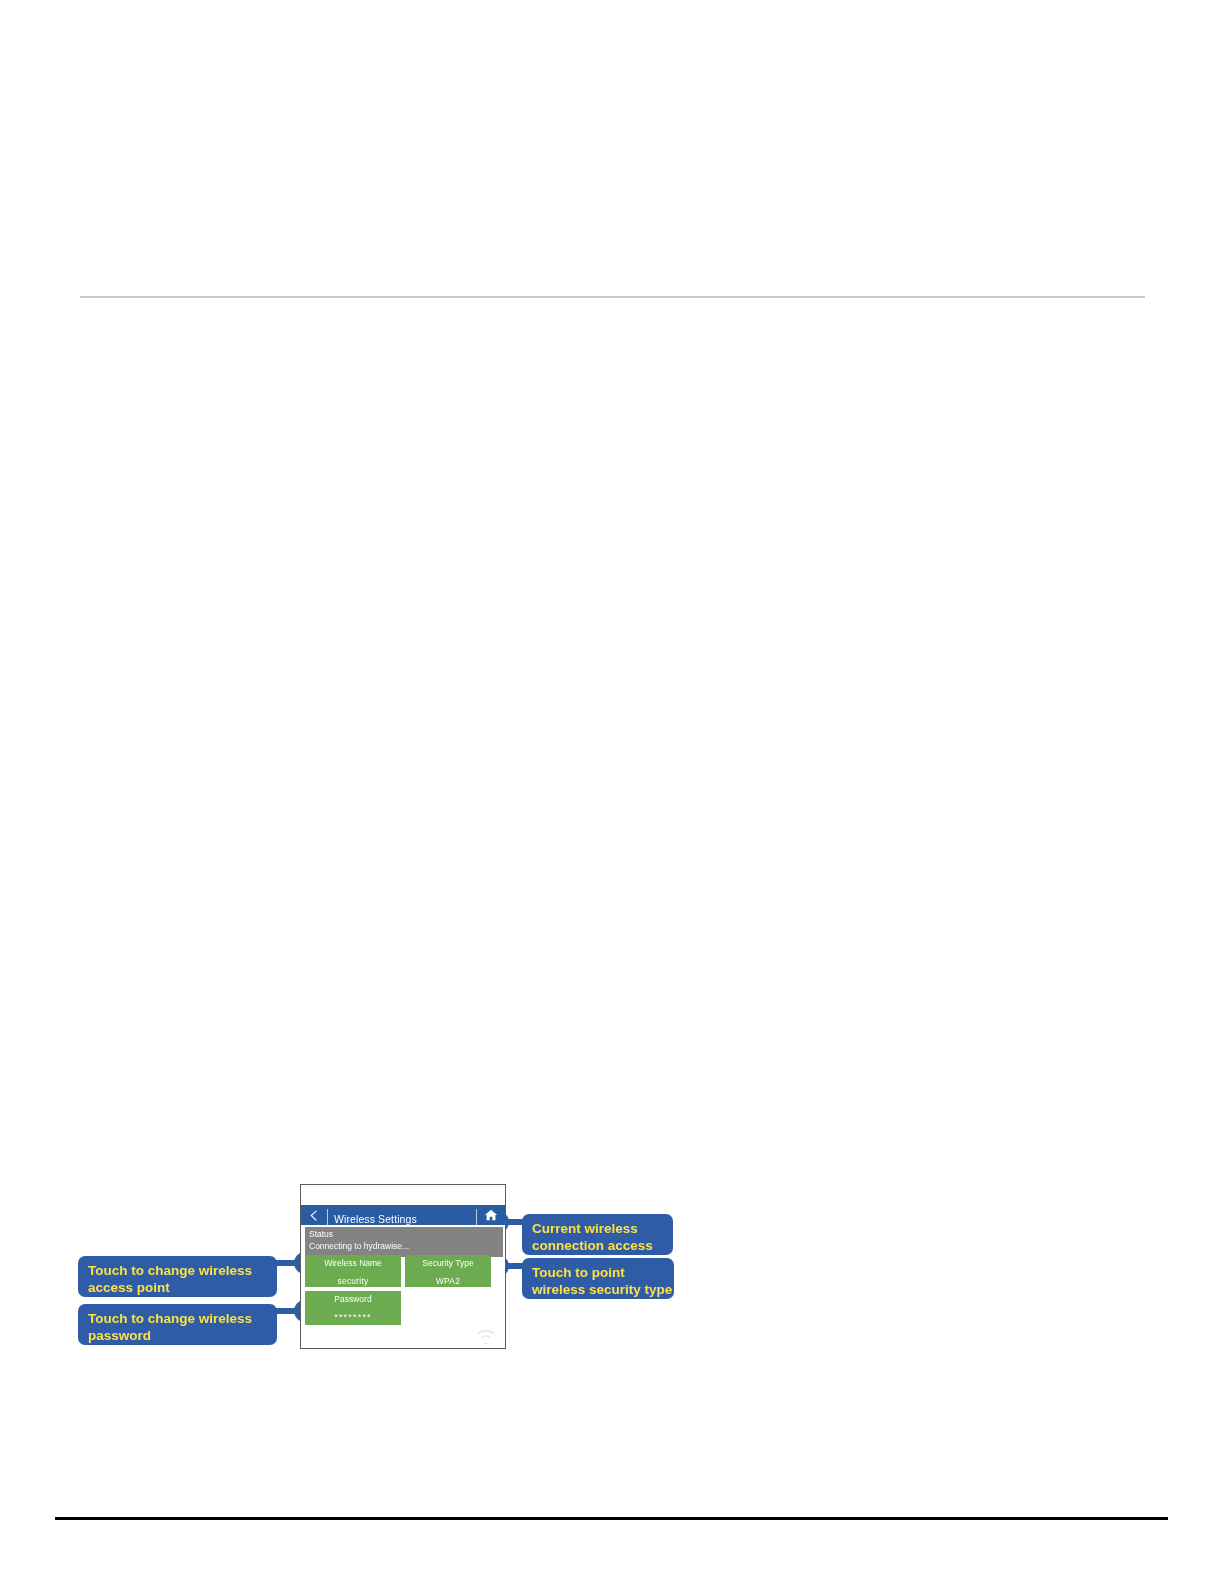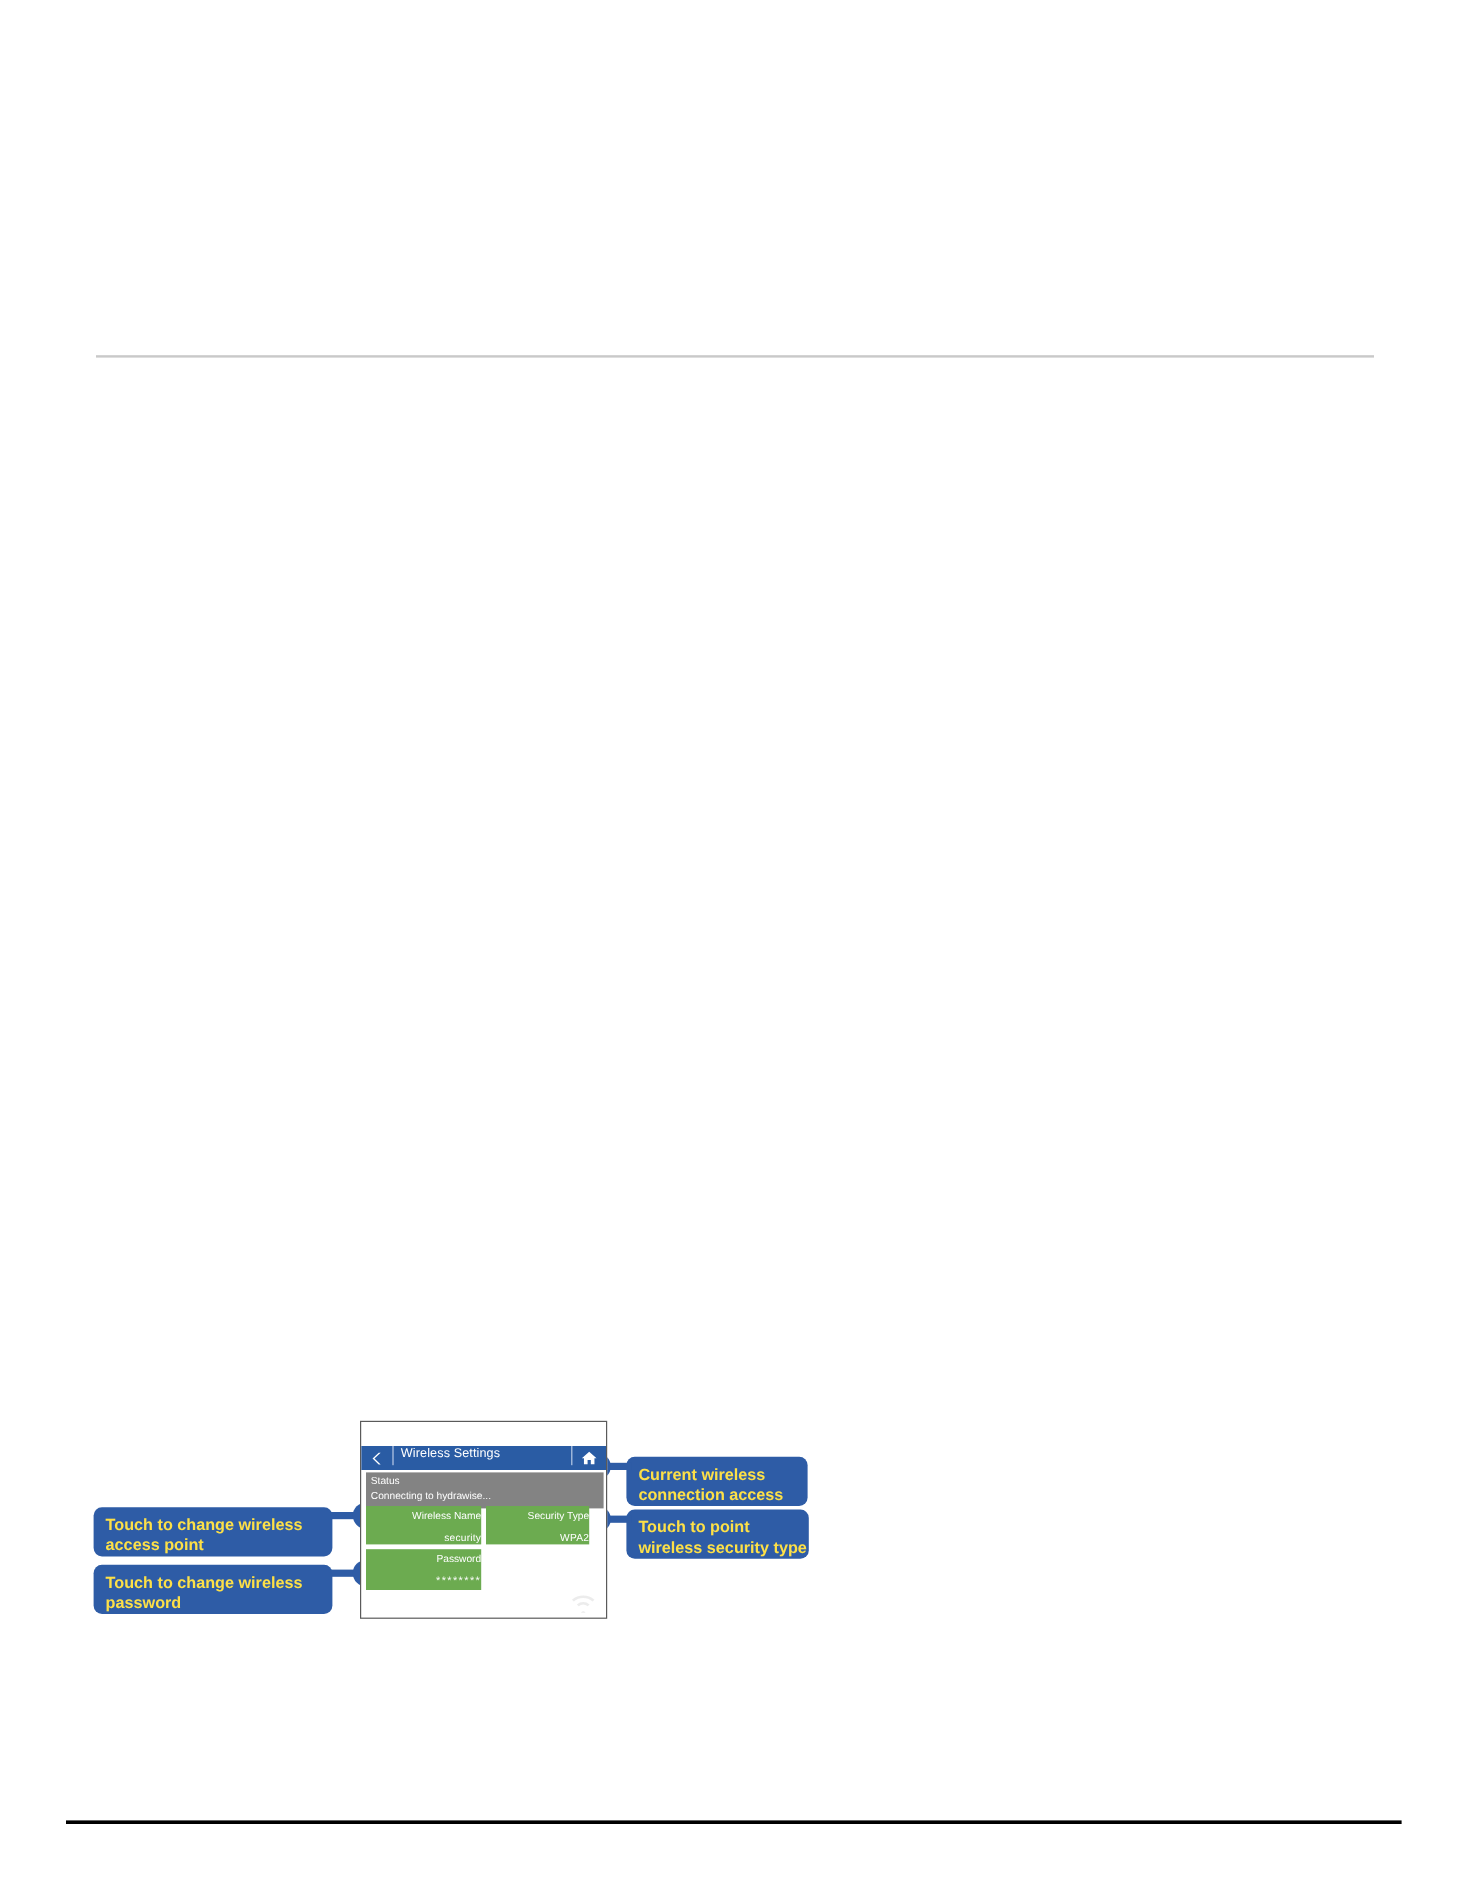--- a/index.html
+++ b/index.html
@@ -55,21 +55,21 @@
     overflow: hidden;
   }
   .device-header {
     position: absolute;
     left: 0;
     top: 20px;
     width: 100%;
     height: 20px;
     background: #2a5ca4;
     display: flex;
-    align-items: flex-start;
+    align-items: flex-end;
     box-sizing: border-box;
   }
   .hdr-back {
     width: 26px;
     height: 20px;
     display: flex;
     align-items: center;
     justify-content: center;
     flex: 0 0 auto;
   }
@@ -111,21 +111,21 @@
     box-sizing: border-box;
   }
   .status-strip .s-label { display: block; }
   .status-strip .s-value { display: block; }
 
   
   .tile {
     position: absolute;
     background: #6cab50;
     color: #ffffff;
-    text-align: right;
+    text-align: center;
     box-sizing: border-box;
     padding-top: 3px;
   }
   .tile .t-label {
     display: block;
     font-size: 8.5px;
     line-height: 11px;
   }
   .tile .t-value {
     display: block;

